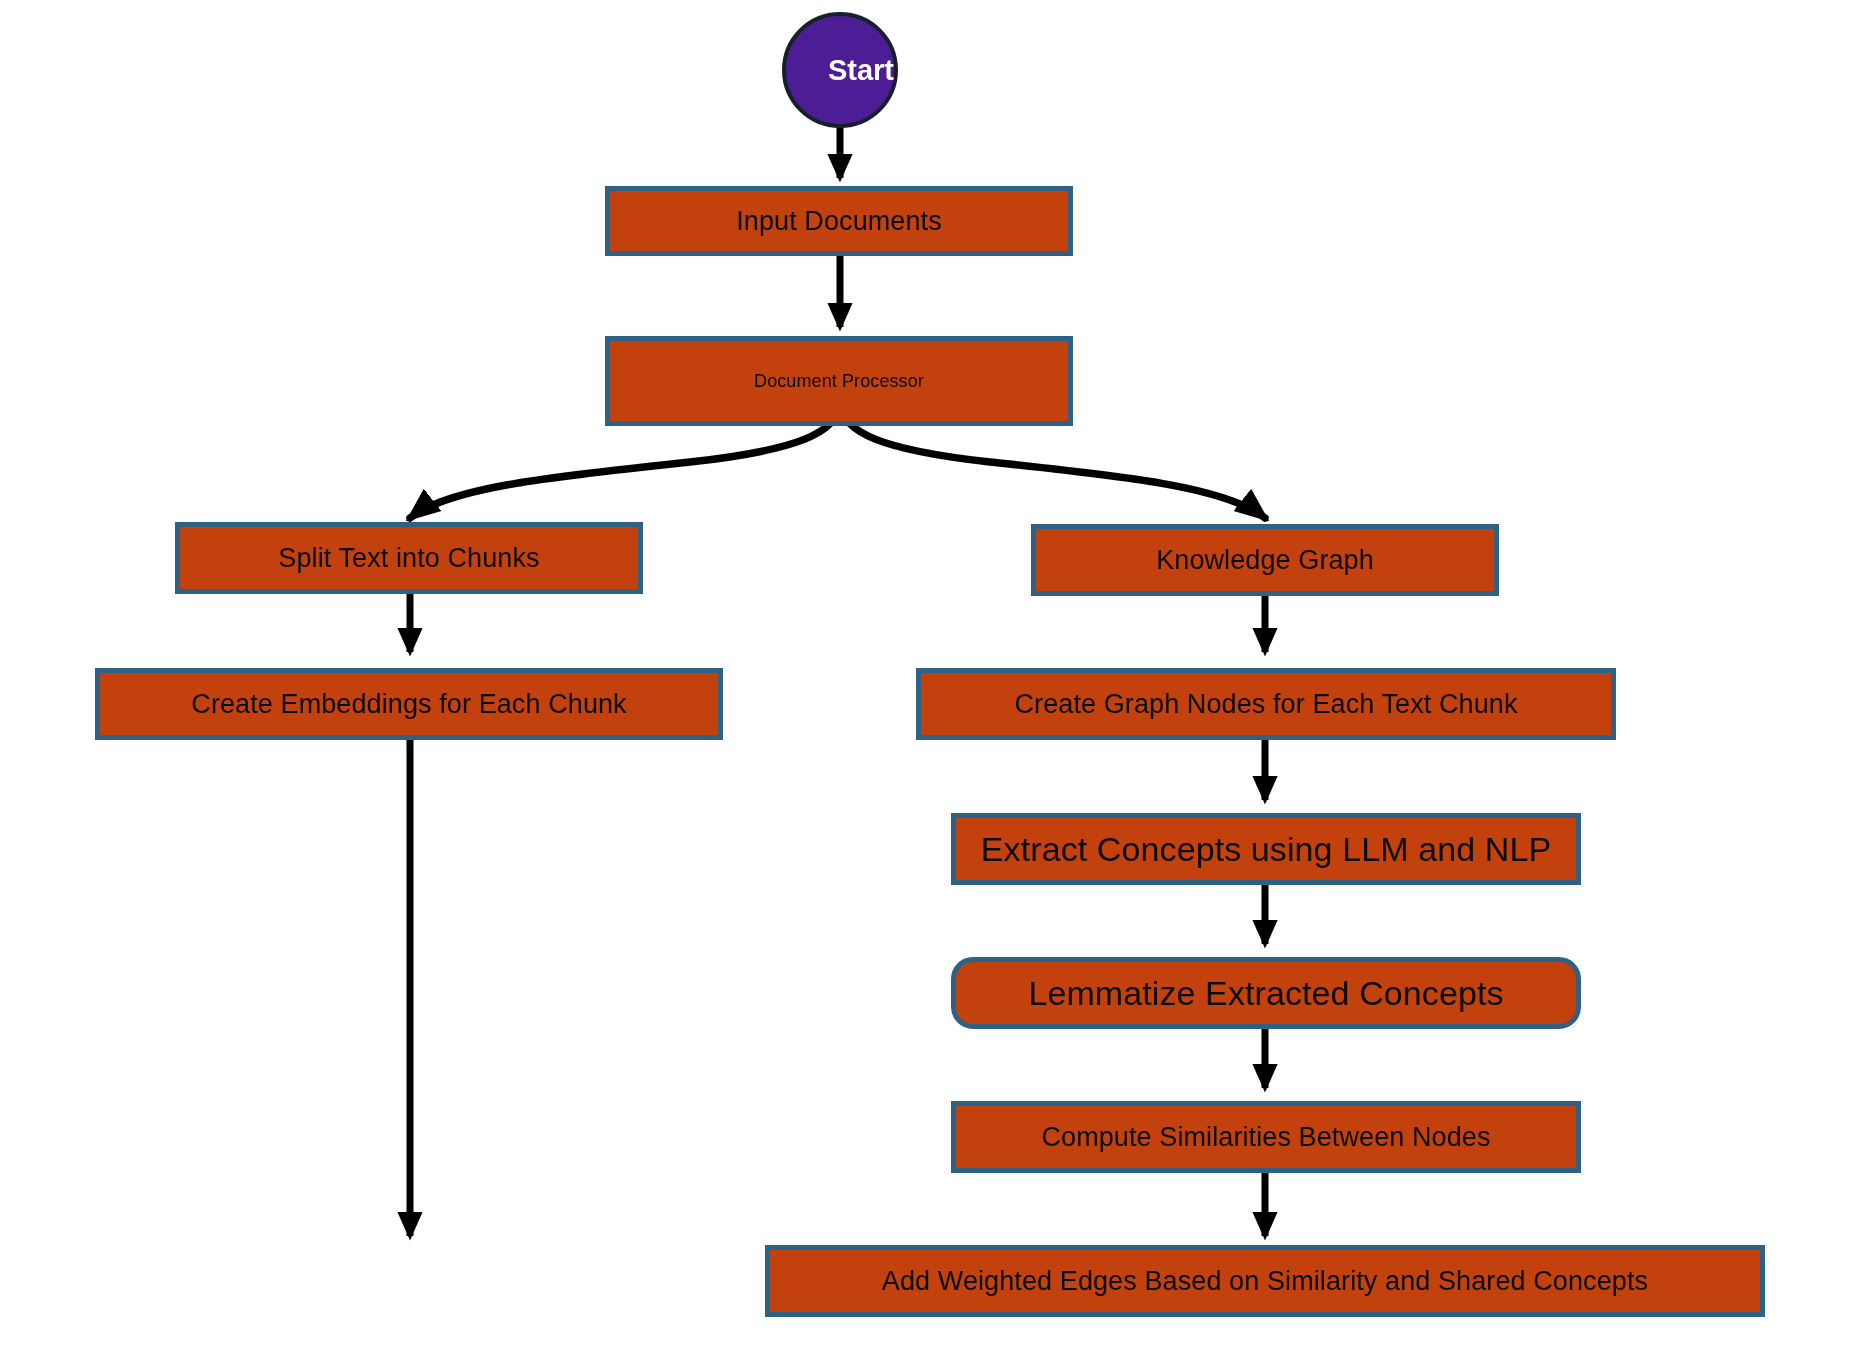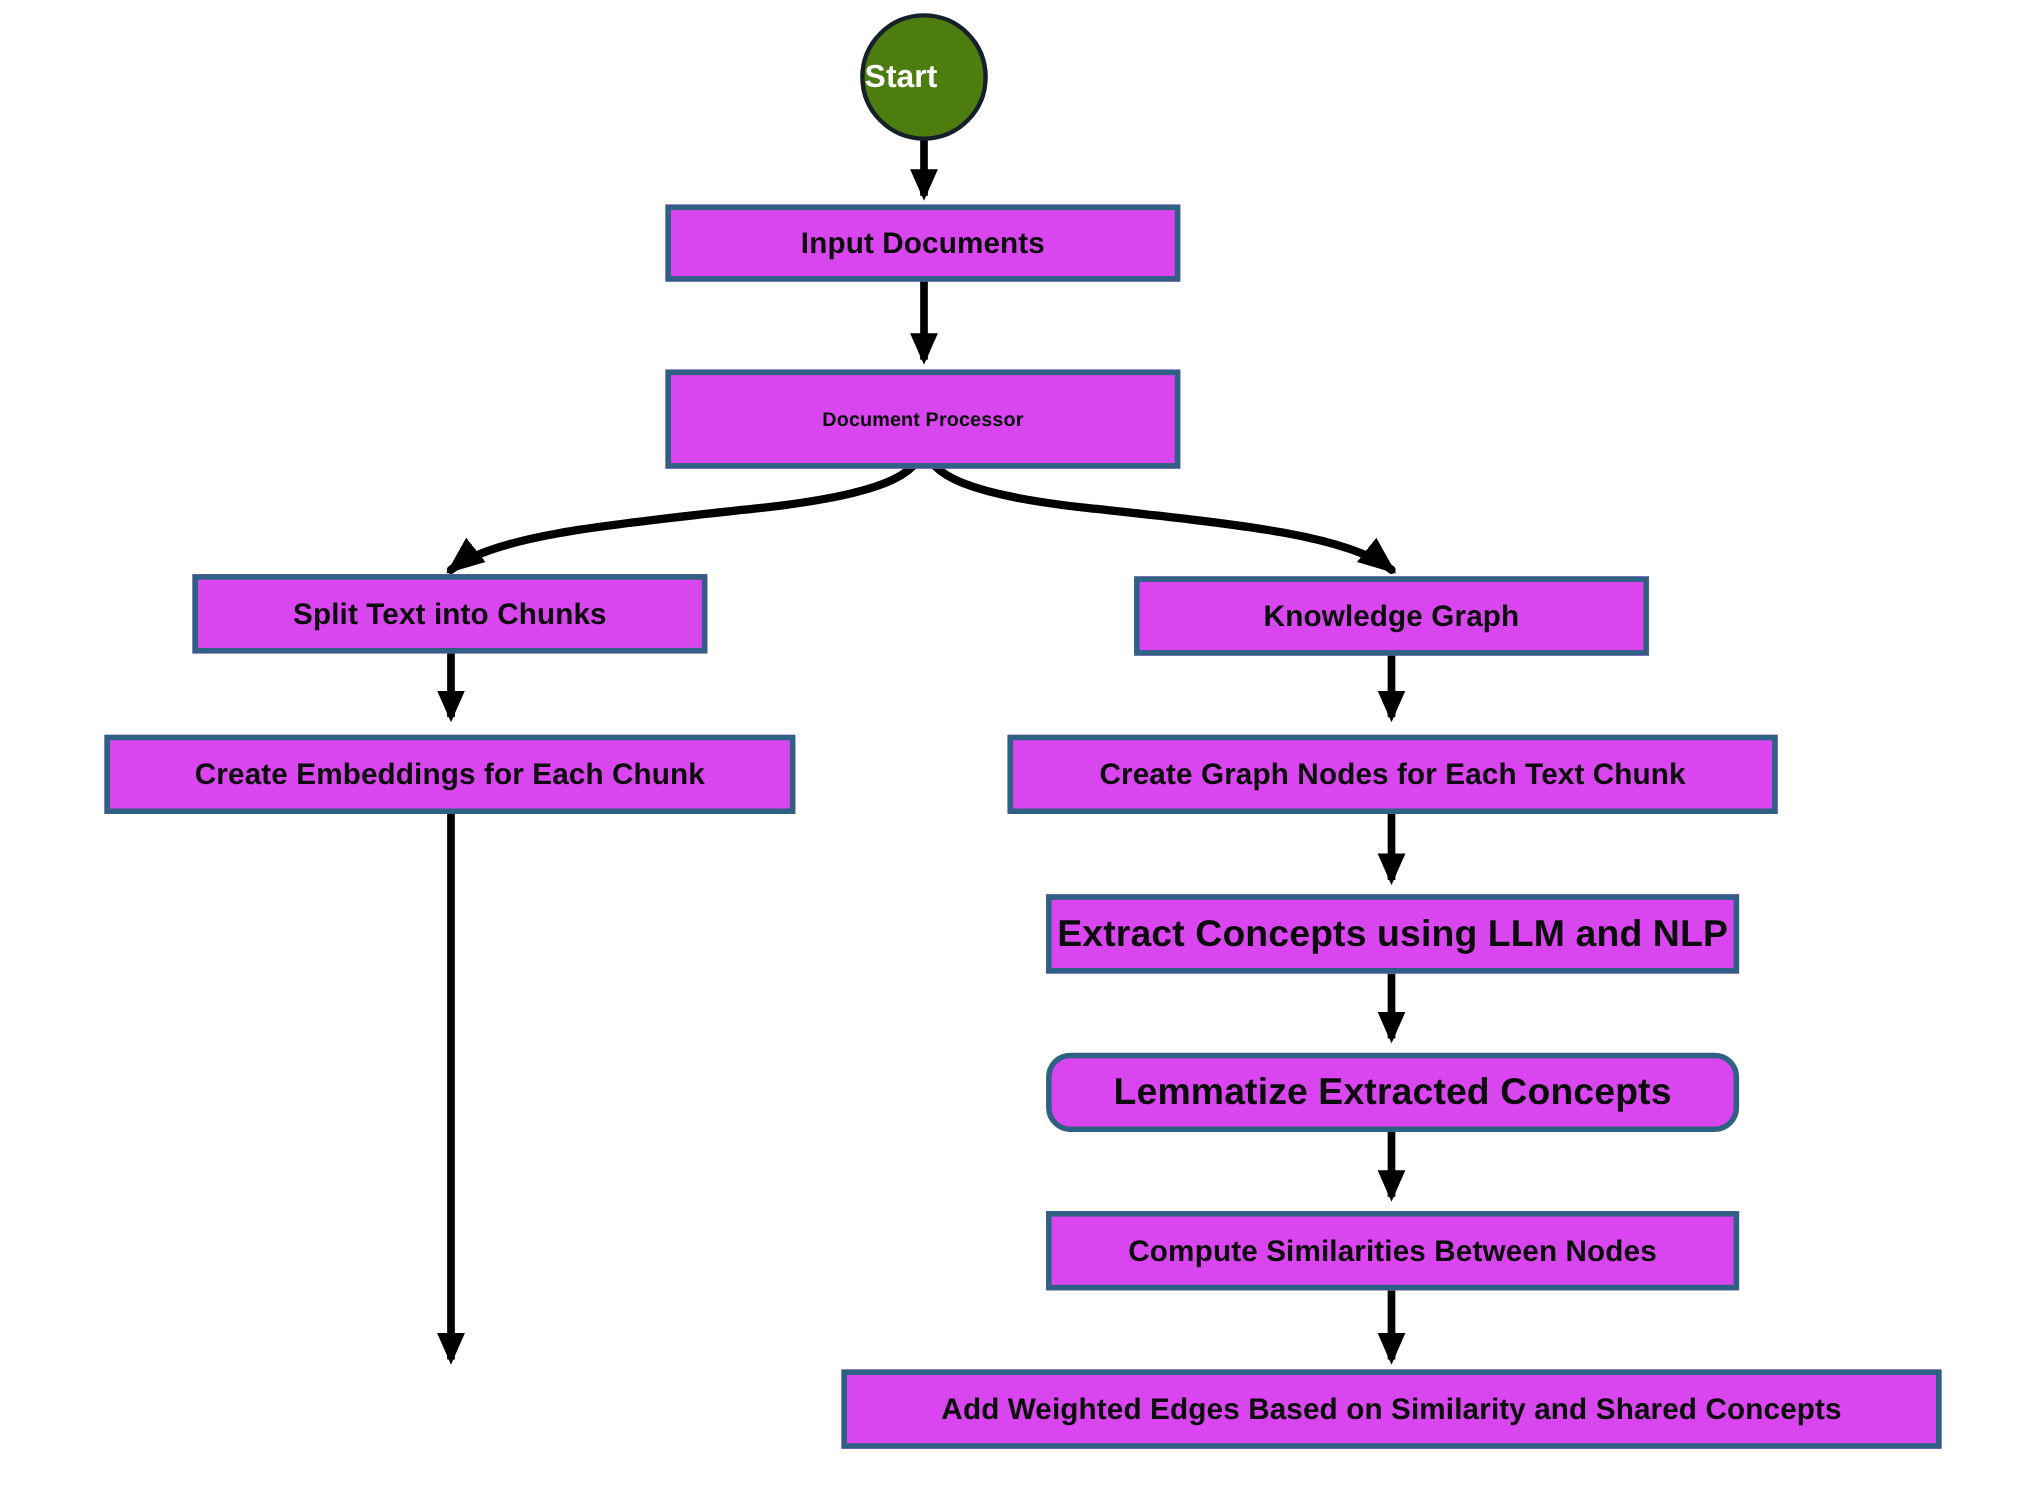--- a/index.html
+++ b/index.html
@@ -18,43 +18,43 @@
   #edges {
     position: absolute;
     left: 0;
     top: 0;
     width: 1854px;
     height: 1364px;
   }
   .node {
     position: absolute;
     box-sizing: border-box;
-    background: #d946ef;
+    background: #c2410c;
     border: 5px solid #2e6183;
     display: flex;
     align-items: center;
     justify-content: center;
     color: #0b0b0b;
-    font-weight: bold;
+    font-weight: normal;
     letter-spacing: 0.1px;
     white-space: nowrap;
   }
   .node-label {
     display: block;
     line-height: 1;
   }
   .terminal {
     position: absolute;
     box-sizing: border-box;
     border-radius: 50%;
-    background: #4d7c0f;
+    background: #4c1d95;
     border: 4px solid #16202b;
     display: flex;
     align-items: center;
-    justify-content: flex-start;
+    justify-content: flex-end;
     color: #ffffff;
     font-weight: bold;
   }
 </style>
 </head>
 <body>
 
 <div id="canvas">
 
   <svg id="edges" viewBox="0 0 1854 1364" xmlns="http://www.w3.org/2000/svg">

